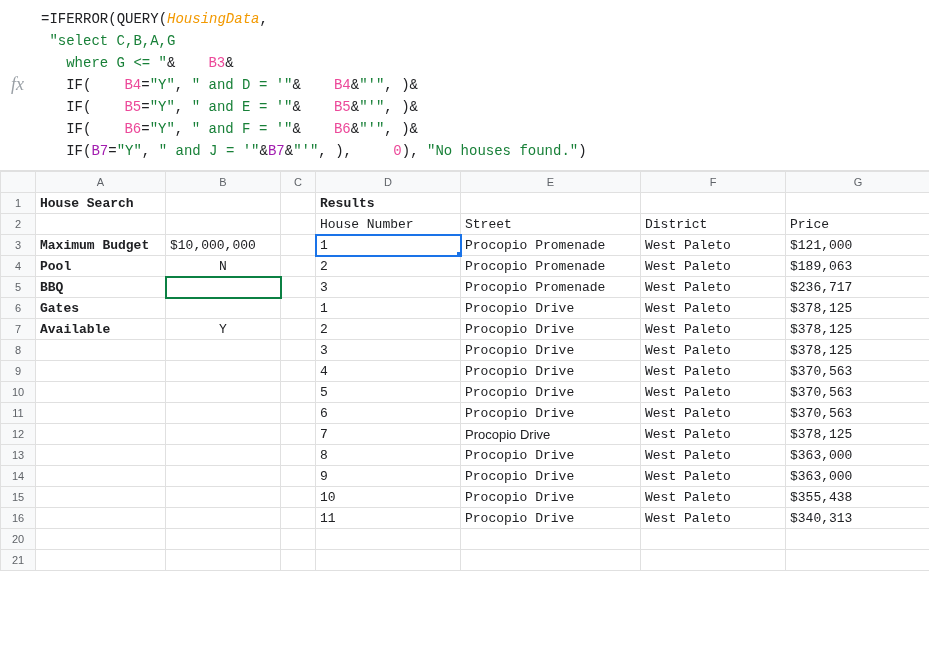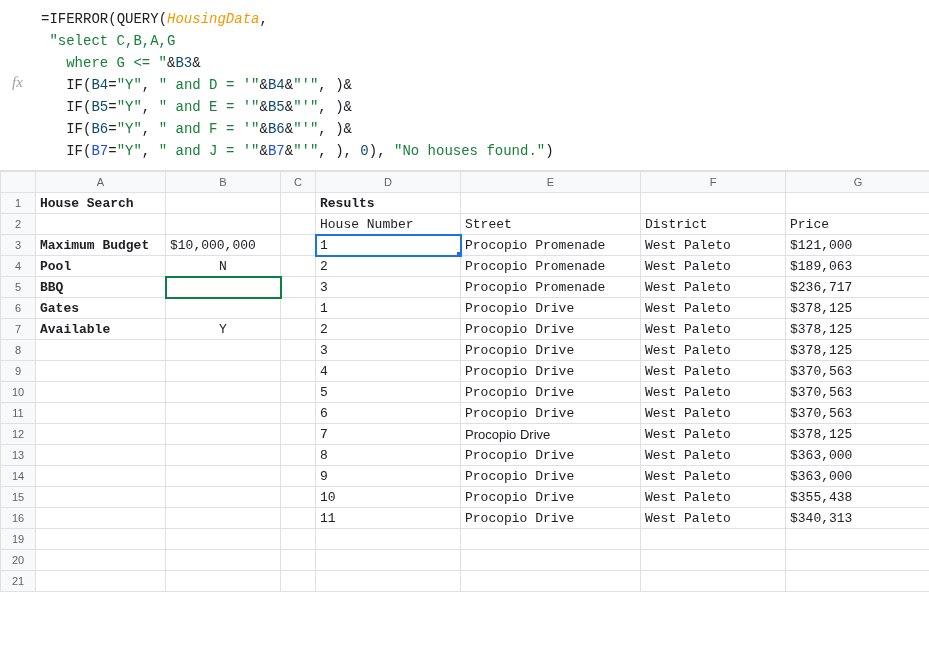--- a/index.html
+++ b/index.html
@@ -1,27 +1,27 @@
 <!DOCTYPE html>
 <html><head>
 <meta charset="utf-8">
 <style>
   * { box-sizing: border-box; margin: 0; padding: 0; }
   html, body { height: 100%; font-family: Arial, sans-serif; font-size: 13px; color: #202124; background: #fff; }
   .sheet { width: 929px; height: 657px; position: relative; overflow: hidden; }
 
   
   .fx-row { display: flex; align-items: flex-start; border-bottom: 1px solid #e0e0e0; }
-  .fx-icon { width: 35px; display: flex; align-items: center; justify-content: center; font-style: italic; color: #9aa0a6; font-family: serif; font-size: 15px; padding-top: 74px; }
+  .fx-icon { width: 35px; display: flex; align-items: center; justify-content: center; font-style: italic; color: #9aa0a6; font-family: serif; font-size: 18px; padding-top: 74px; }
   .formula-box { flex: 1; padding: 8px 6px; font-family: "Consolas","Courier New",monospace; font-size: 14px; line-height: 22px; white-space: pre; color: #202124; }
   .tok-fn { color: #202124; }
   .tok-name { color: #f29900; font-style: italic; }
   .tok-str { color: #188038; }
-  .tok-ref { color: #0c4a6e; }
-  .tok-b7 { color: #1d4ed8; }
+  .tok-ref { color: #ec4899; margin-left: 33px; }
+  .tok-b7 { color: #a21caf; }
 
   
   .grid-wrap { position: relative; }
   table.grid { border-collapse: collapse; table-layout: fixed; width: 100%; }
   table.grid th, table.grid td { border: 1px solid #e0e0e0; height: 21px; padding: 0 4px; overflow: hidden; white-space: nowrap; }
   table.grid th { background: #f8f9fa; font-weight: normal; color: #5f6368; text-align: center; font-size: 11px; }
   .corner { width: 35px; }
   .rowhdr { width: 35px; background: #f8f9fa; text-align: center; font-size: 11px; color: #5f6368; }
 
   col.cA { width: 130px; }
@@ -239,30 +239,20 @@
             <th class="rowhdr">16</th>
             <td></td>
             <td></td>
             <td></td>
             <td>11</td>
             <td class="">Procopio Drive</td>
             <td>West Paleto</td>
             <td class="right">$340,313</td>
           </tr>
           <tr>
-            <th class="rowhdr">19</th>
-            <td></td>
-            <td></td>
-            <td></td>
-            <td></td>
-            <td></td>
-            <td></td>
-            <td></td>
-          </tr>
-          <tr>
             <th class="rowhdr">20</th>
             <td></td>
             <td></td>
             <td></td>
             <td></td>
             <td></td>
             <td></td>
             <td></td>
           </tr>
           <tr>

